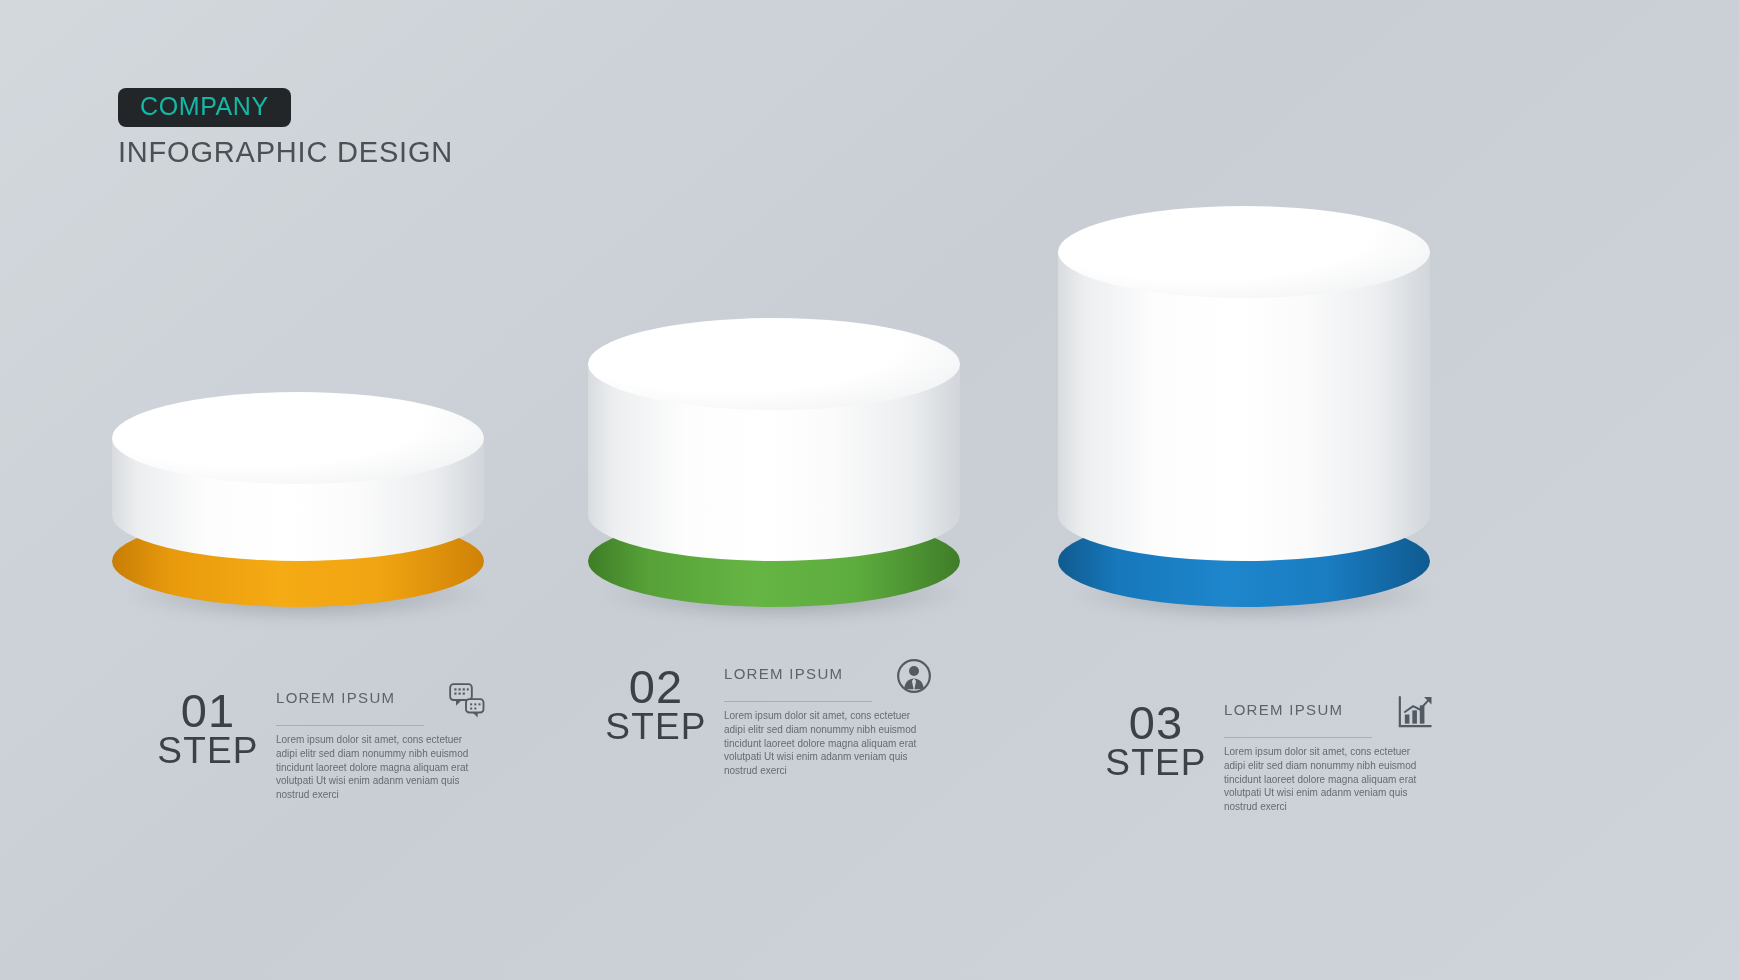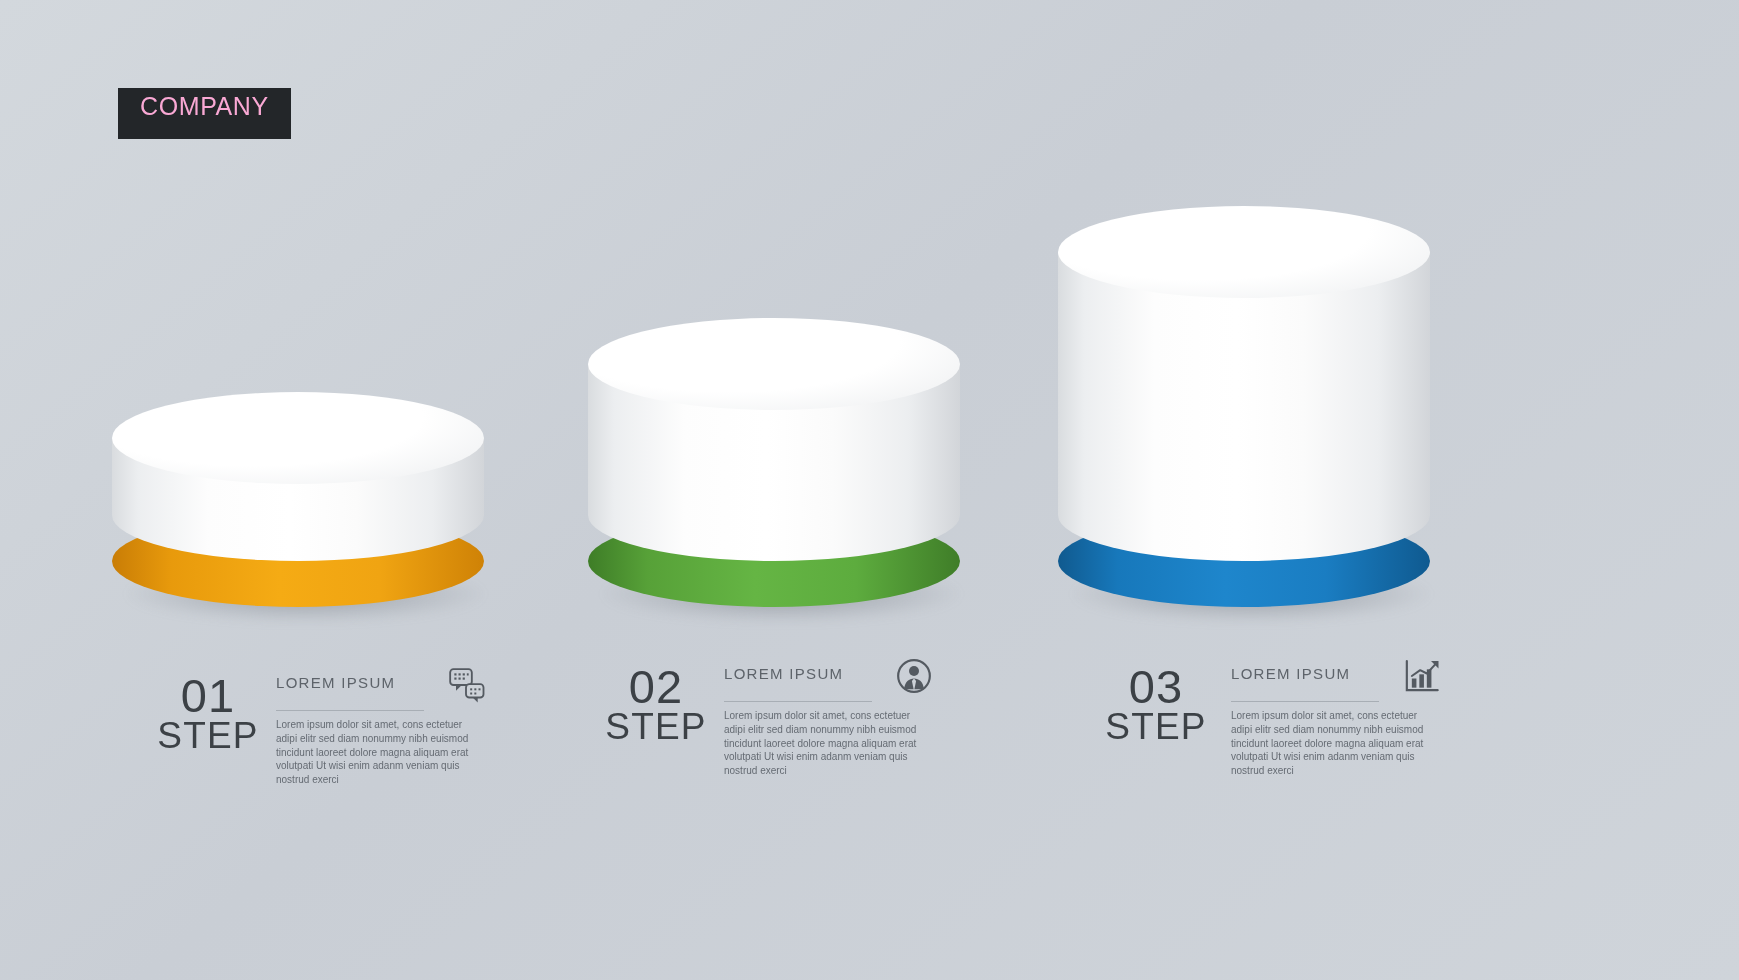--- a/index.html
+++ b/index.html
@@ -17,25 +17,25 @@
 
   
   .header {
     position: absolute;
     left: 118px;
     top: 88px;
   }
   .company-badge {
     display: inline-block;
     background: #232629;
-    color: #f9a8d4;
+    color: #14b8a6;
     font-size: 25px;
     letter-spacing: 0.6px;
-    padding: 6px 22px 20px 22px;
-    border-radius: 0;
+    padding: 6px 22px 8px 22px;
+    border-radius: 8px;
     line-height: 1;
   }
   .infographic-title {
     margin-top: 11px;
     font-size: 29px;
     color: #4b5056;
     letter-spacing: 0.8px;
     line-height: 1;
   }
 
@@ -159,20 +159,21 @@
     line-height: 1.38;
     color: #656b73;
     width: 208px;
   }
 </style>
 </head>
 <body>
 
 <div class="header">
   <div class="company-badge">COMPANY</div>
+  <div class="infographic-title">INFOGRAPHIC DESIGN</div>
 </div>
 
 <div class="stage">
 
   <div class="cyl" style="left:112px; top:392px; width:372px; height:215px;">
     <div class="shadow"></div>
     <div class="base" style="background:linear-gradient(90deg,#c97d06 0%,#e89a0c 16%,#f5ab14 45%,#f0a412 72%,#cf8206 100%);"></div>
     <div class="body" style="top:46px; height:123px;">
       <div class="wall"></div>
     </div>
@@ -191,21 +192,21 @@
   <div class="cyl" style="left:1058px; top:206px; width:372px; height:401px;">
     <div class="shadow"></div>
     <div class="base" style="background:linear-gradient(90deg,#105a8f 0%,#1778bb 16%,#1e86cc 45%,#1a7dc2 72%,#0f5a90 100%);"></div>
     <div class="body" style="top:46px; height:309px;">
       <div class="wall"></div>
     </div>
     <div class="top"></div>
   </div>
 </div>
 
-<div class="step" style="left:148px; top:674px;">
+<div class="step" style="left:148px; top:689px;">
   <div class="step-num">
     <span class="n">01</span>
     <span class="w">STEP</span>
   </div>
   <div class="step-text">
     <div class="step-head">
       <div class="step-title">LOREM IPSUM</div>
       <svg class="step-icon" viewBox="0 0 48 48">
         <rect x="5" y="5" width="26" height="19" rx="4" fill="none" stroke="#545a61" stroke-width="2.2"></rect>
         <path d="M12 24 L12 31 L19 24 Z" fill="#545a61"></path>
@@ -245,21 +246,21 @@
         <circle cx="24" cy="24" r="19" fill="none" stroke="#545a61" stroke-width="2.6"></circle>
         <circle cx="24" cy="18" r="6" fill="#545a61"></circle>
         <path d="M12 40 C13 31 18 27 24 27 C30 27 35 31 36 40 Z" fill="#545a61"></path>
         <path d="M24 27 L21.5 30 L24 42 L26.5 30 Z" fill="#cdd2d8"></path>
       </svg>
     </div>
     <div class="step-body">Lorem ipsum dolor sit amet, cons ectetuer adipi elitr sed diam nonummy nibh euismod tincidunt laoreet dolore magna aliquam erat volutpati Ut wisi enim adanm veniam quis nostrud exerci</div>
   </div>
 </div>
 
-<div class="step" style="left:1096px; top:665px;gap:7px;">
+<div class="step" style="left:1096px; top:701px;">
   <div class="step-num">
     <span class="n">03</span>
     <span class="w">STEP</span>
   </div>
   <div class="step-text">
     <div class="step-head">
       <div class="step-title">LOREM IPSUM</div>
       <svg class="step-icon" viewBox="0 0 48 48">
         <path d="M7 6 L7 41 L44 41" fill="none" stroke="#545a61" stroke-width="2.6" stroke-linecap="round"></path>
         <rect x="13" y="27" width="5.5" height="11" fill="#545a61"></rect>

